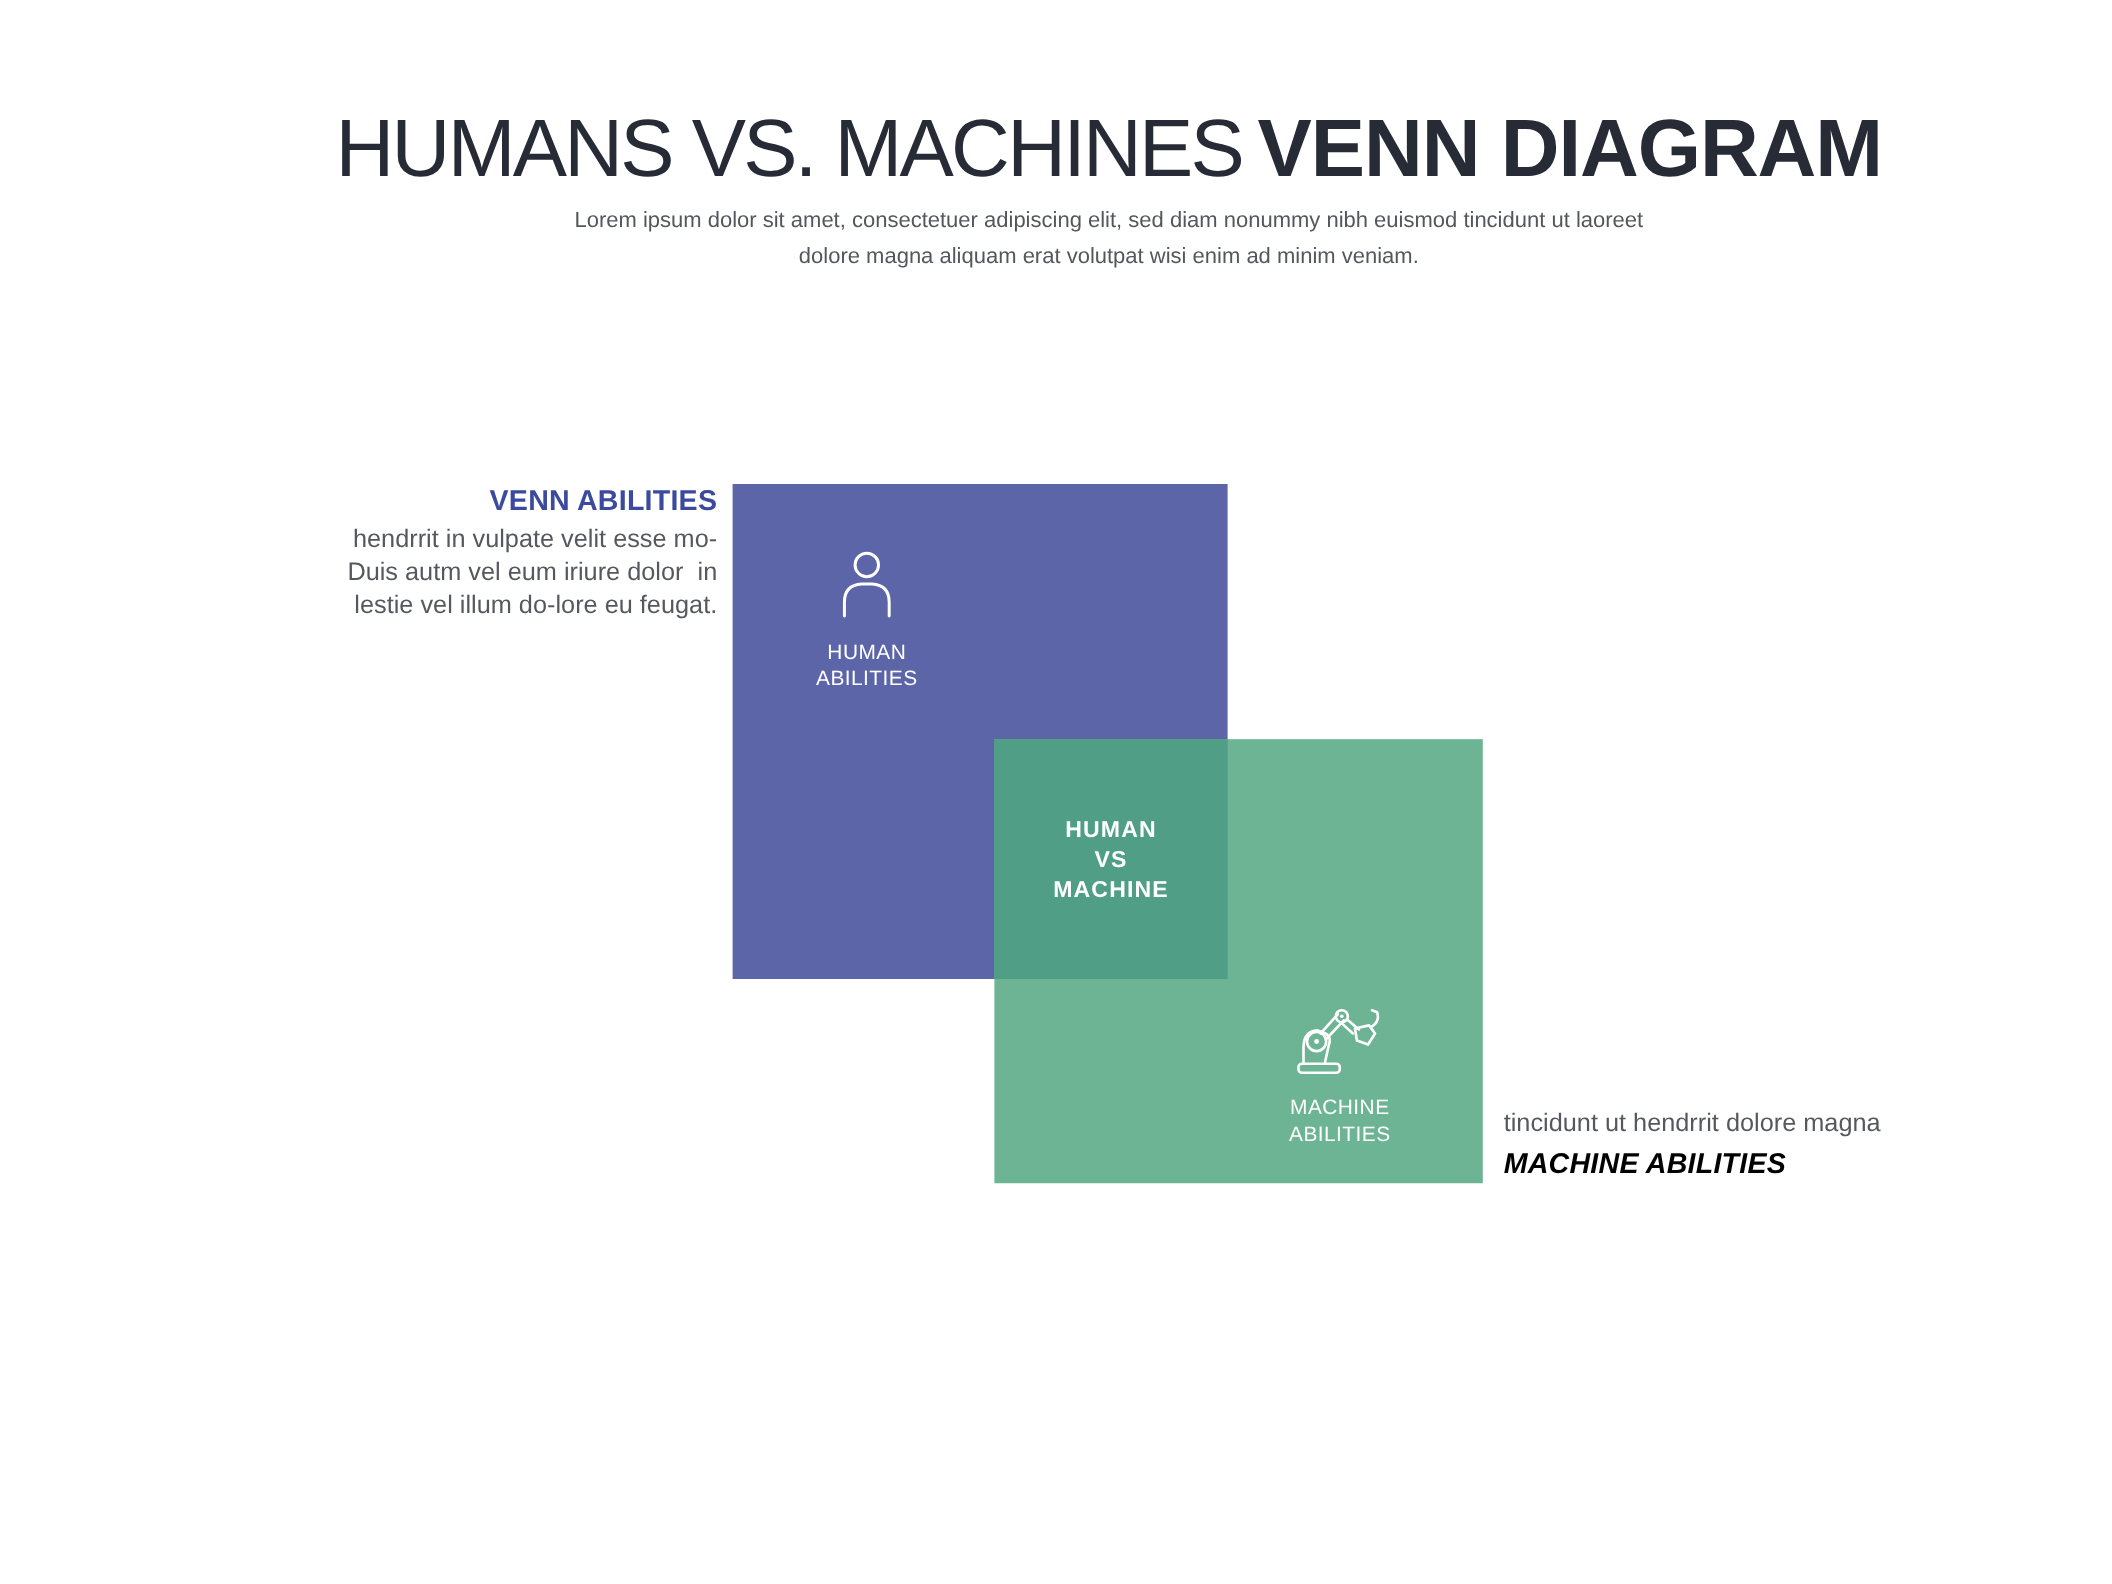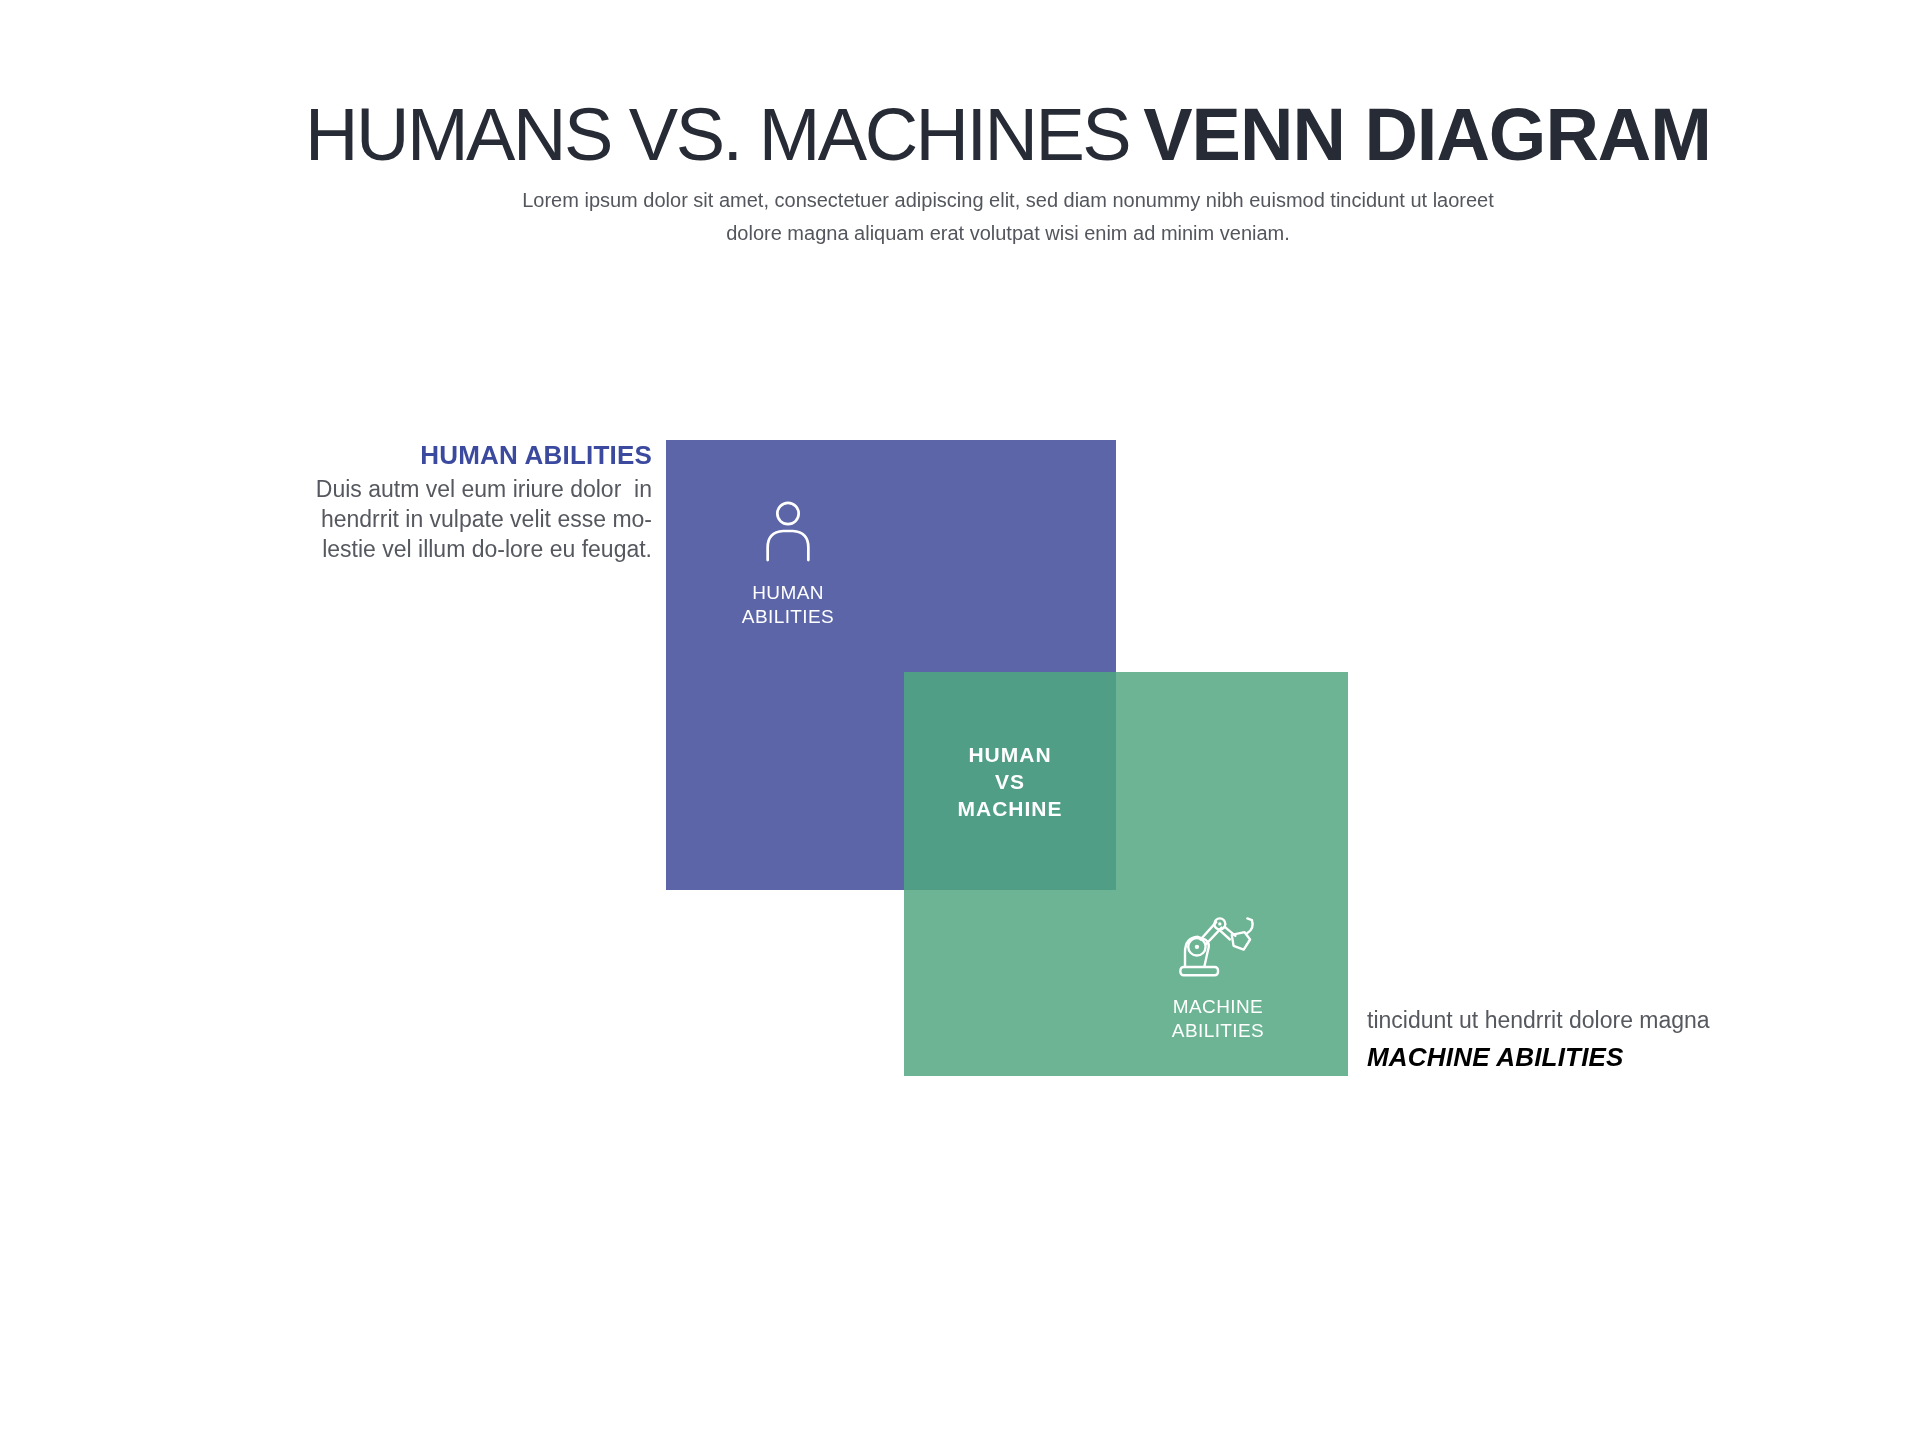--- a/index.html
+++ b/index.html
@@ -50,24 +50,24 @@
 <div class="canvas">
 
   <h1 class="page-title"><span class="title-regular">HUMANS VS. MACHINES</span><span class="title-bold">VENN DIAGRAM</span></h1>
 
   <div class="page-subtitle">
     <div>Lorem ipsum dolor sit amet, consectetuer adipiscing elit, sed diam nonummy nibh euismod tincidunt ut laoreet</div>
     <div>dolore magna aliquam erat volutpat wisi enim ad minim veniam.</div>
   </div>
 
   <div class="left-callout">
-    <div class="callout-heading">HUMAN ABILITIES</div>
+    <div class="callout-heading">VENN ABILITIES</div>
     <div class="callout-body">
+      <div>hendrrit in vulpate velit esse mo-</div>
       <div>Duis autm vel eum iriure dolor  in</div>
-      <div>hendrrit in vulpate velit esse mo-</div>
       <div>lestie vel illum do-lore eu feugat.</div>
     </div>
   </div>
 
   <div class="square human-square">
     <div class="square-content human-content">
       <span class="icon-wrap">
         <svg width="62" height="66" viewBox="0 0 64 68" fill="none">
           <circle cx="32" cy="16" r="11" stroke="#ffffff" stroke-width="2.8"></circle>
           <path d="M11 64 L11 51 Q11 35 27 34 L37 34 Q53 35 53 51 L53 64" stroke="#ffffff" stroke-width="2.8" stroke-linecap="round" fill="none"></path>

